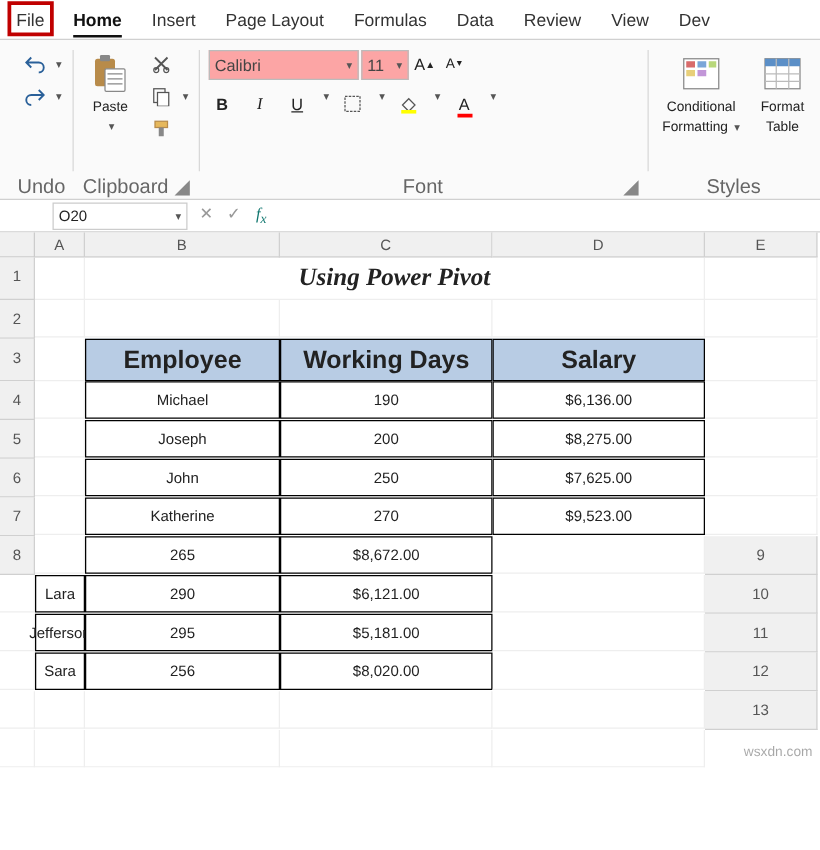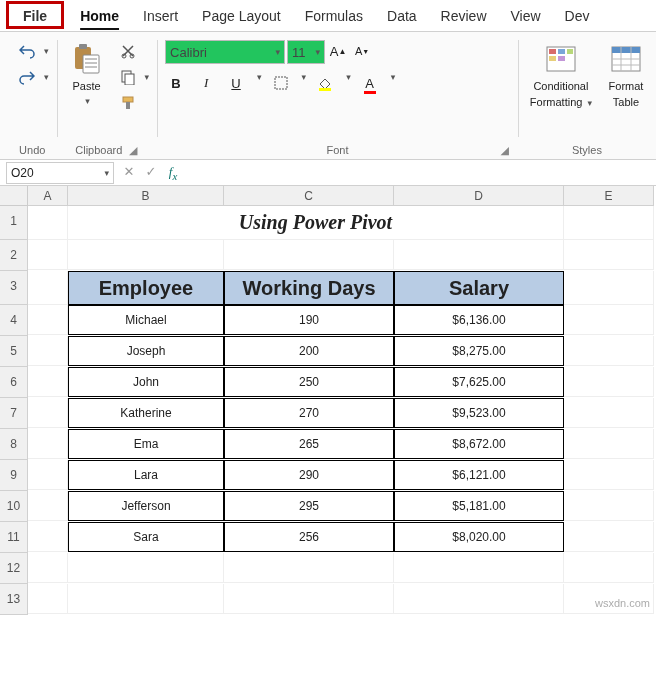--- a/index.html
+++ b/index.html
@@ -23,25 +23,24 @@
   .tab {
     padding: 0 12px;
     height: 32px;
     line-height: 32px;
     font-size: 14px;
     color: #333;
     cursor: pointer;
   }
   .tab.file {
     border: 3px solid #c00000;
-    padding: 0 14px;
+    padding: 0 4px;
     height: 28px;
     line-height: 24px;
     margin: 0 4px 2px 2px;
-    font-weight: bold;
   }
   .tab.active {
     font-weight: 600;
     text-decoration: underline;
     text-decoration-thickness: 2px;
     text-underline-offset: 7px;
     color: #111;
   }
   
   .ribbon {
@@ -66,21 +65,21 @@
     background: #d8d8d8;
   }
   .group-body {
     flex: 1;
     display: flex;
     align-items: flex-start;
     gap: 8px;
     padding: 4px 2px;
   }
   .group-label {
-    font-size: 11px;
+    font-size: 16px;
     color: #666;
     height: 18px;
     line-height: 18px;
     display: flex;
     align-items: center;
     gap: 6px;
   }
   .launcher {
     width: 10px; height: 10px;
     display: inline-flex;
@@ -121,36 +120,37 @@
     margin-left: 2px;
   }
   
   .font-row {
     display: flex;
     gap: 2px;
   }
   .combo {
     height: 24px;
     border: 1px solid #bbb;
-    background: #22c55e;
+    background: #fca5a5;
     display: flex;
     align-items: center;
     padding: 0 4px;
     font-size: 13px;
     color: #444;
   }
   .font-name { width: 120px; }
   .font-size { width: 38px; }
   
   .fx-row {
     display: flex;
     align-items: center;
     height: 26px;
     border-bottom: 1px solid #d0d0d0;
     background: #fff;
+    padding-left: 36px;
   }
   .namebox {
     width: 108px;
     border: 1px solid #ccc;
     height: 22px;
     margin: 0 0 0 6px;
     display: flex;
     align-items: center;
     padding: 0 4px;
     font-size: 12px;
@@ -472,21 +472,20 @@
 
   <div class="rowhdr">7</div>
   <div class="cell"></div>
   <div class="cell tbl-cell">Katherine</div>
   <div class="cell tbl-cell">270</div>
   <div class="cell tbl-cell">$9,523.00</div>
   <div class="cell"></div>
 
   <div class="rowhdr">8</div>
   <div class="cell"></div>
-  <div class="cell tbl-cell">Ema</div>
   <div class="cell tbl-cell">265</div>
   <div class="cell tbl-cell">$8,672.00</div>
   <div class="cell"></div>
 
   <div class="rowhdr">9</div>
   <div class="cell"></div>
   <div class="cell tbl-cell">Lara</div>
   <div class="cell tbl-cell">290</div>
   <div class="cell tbl-cell">$6,121.00</div>
   <div class="cell"></div>

